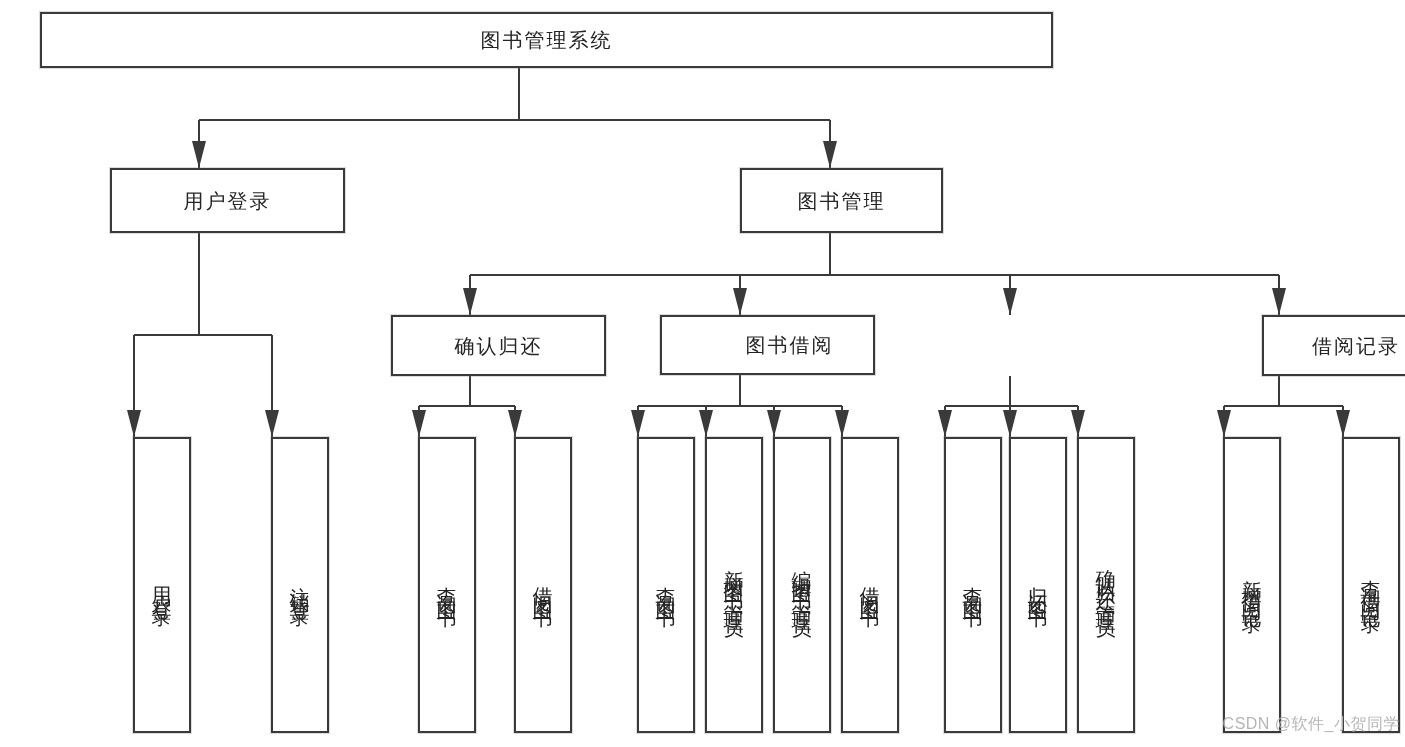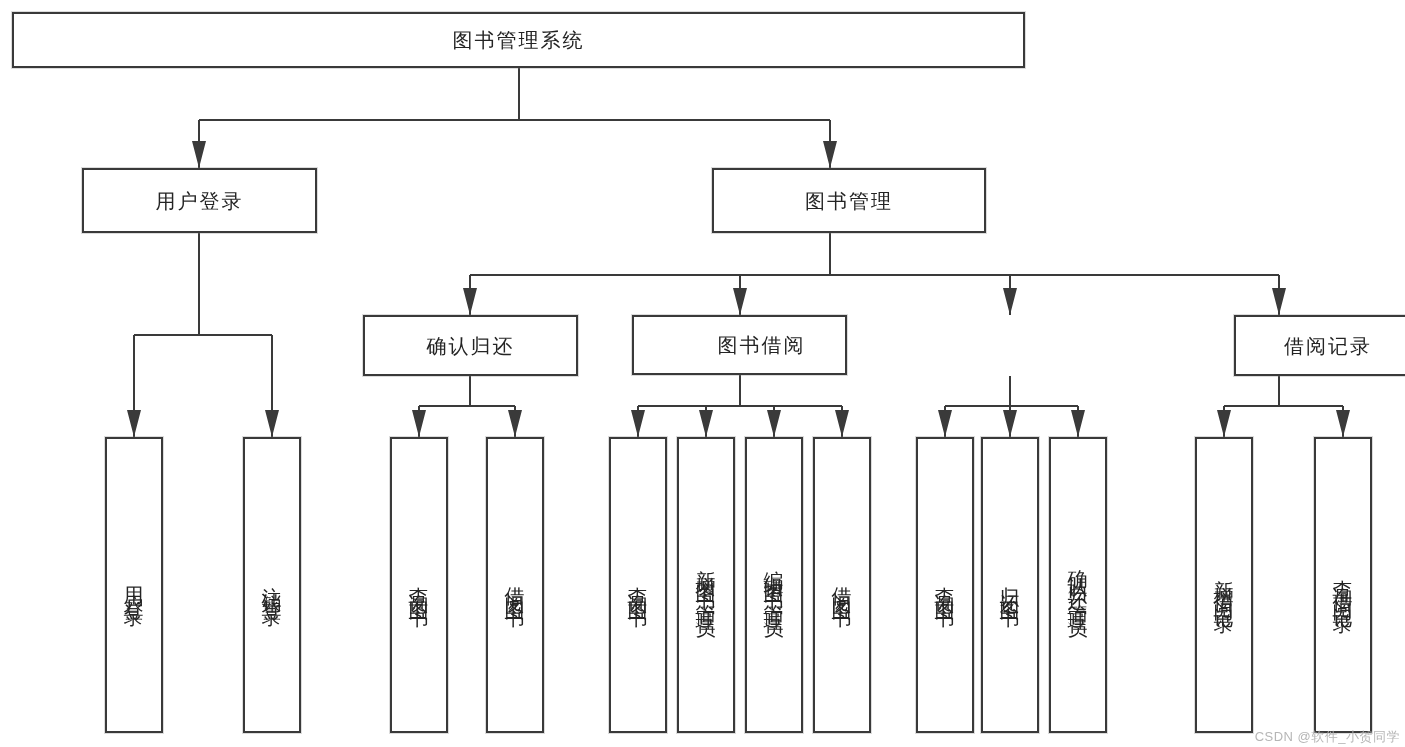--- a/index.html
+++ b/index.html
@@ -7,28 +7,29 @@
     position:relative;width:1405px;height:747px;background:#ffffff;
     font-family:"Liberation Sans","DejaVu Sans",sans-serif;overflow:hidden;
   }
   .connectors{position:absolute;left:0;top:0;width:1405px;height:747px;}
   .node{
     position:absolute;box-sizing:border-box;background:#ffffff;
     border:2px solid #3a3a3a;box-shadow:0 0 0 1px rgba(130,130,130,.28);
     display:flex;align-items:center;justify-content:center;
     color:#242424;font-size:20px;letter-spacing:2px;line-height:1;
     white-space:nowrap;
+    margin-left:28px;
   }
   .vert{
     writing-mode:vertical-lr;text-orientation:mixed;
     font-size:20px;letter-spacing:7px;white-space:normal;
   }
   .watermark{
-    position:absolute;right:5px;bottom:1px;z-index:6;
-    color:#b2b2b2;font-size:13px;letter-spacing:0.5px;opacity:.95;
+    position:absolute;right:5px;bottom:12px;z-index:6;
+    color:#b2b2b2;font-size:16px;letter-spacing:0.5px;opacity:.95;
   }
 </style>
 </head>
 <body>
 
 <div class="canvas">
 
   <svg class="connectors" viewBox="0 0 1405 747" xmlns="http://www.w3.org/2000/svg" aria-hidden="true">
     <path fill="none" stroke="#3a3a3a" stroke-width="2" d="M519 68V120 M199 120H830 M199 120V168 M830 120V168
          M199 233V335 M134 335H272 M134 335V437 M272 335V437
@@ -45,21 +46,21 @@
          M631 410L645 410L638 437Z M699 410L713 410L706 437Z
          M767 410L781 410L774 437Z M835 410L849 410L842 437Z
          M938 410L952 410L945 437Z M1003 410L1017 410L1010 437Z
          M1071 410L1085 410L1078 437Z
          M1217 410L1231 410L1224 437Z M1336 410L1350 410L1343 437Z"></path>
   </svg>
 
   <div class="node" style="left:12px;top:12px;width:1013px;height:56px;">图书管理系统</div>
 
   <div class="node" style="left:82px;top:168px;width:235px;height:65px;">用户登录</div>
-  <div class="node" style="left:712px;top:168px;width:274px;height:65px;">图书管理</div>
+  <div class="node" style="left:712px;top:168px;width:203px;height:65px;">图书管理</div>
 
   <div class="node" style="left:363px;top:315px;width:215px;height:61px;">确认归还</div>
   <div class="node" style="left:632px;top:315px;width:215px;height:60px;padding-left:44px;">图书借阅</div>
   <div class="node" style="left:1234px;top:315px;width:188px;height:61px;">借阅记录</div>
 
   <div class="node vert" style="left:105px;top:437px;width:58px;height:296px;">用户登录</div>
   <div class="node vert" style="left:243px;top:437px;width:58px;height:296px;">注销登录</div>
 
   <div class="node vert" style="left:390px;top:437px;width:58px;height:296px;">查询图书</div>
   <div class="node vert" style="left:486px;top:437px;width:58px;height:296px;">借阅图书</div>

